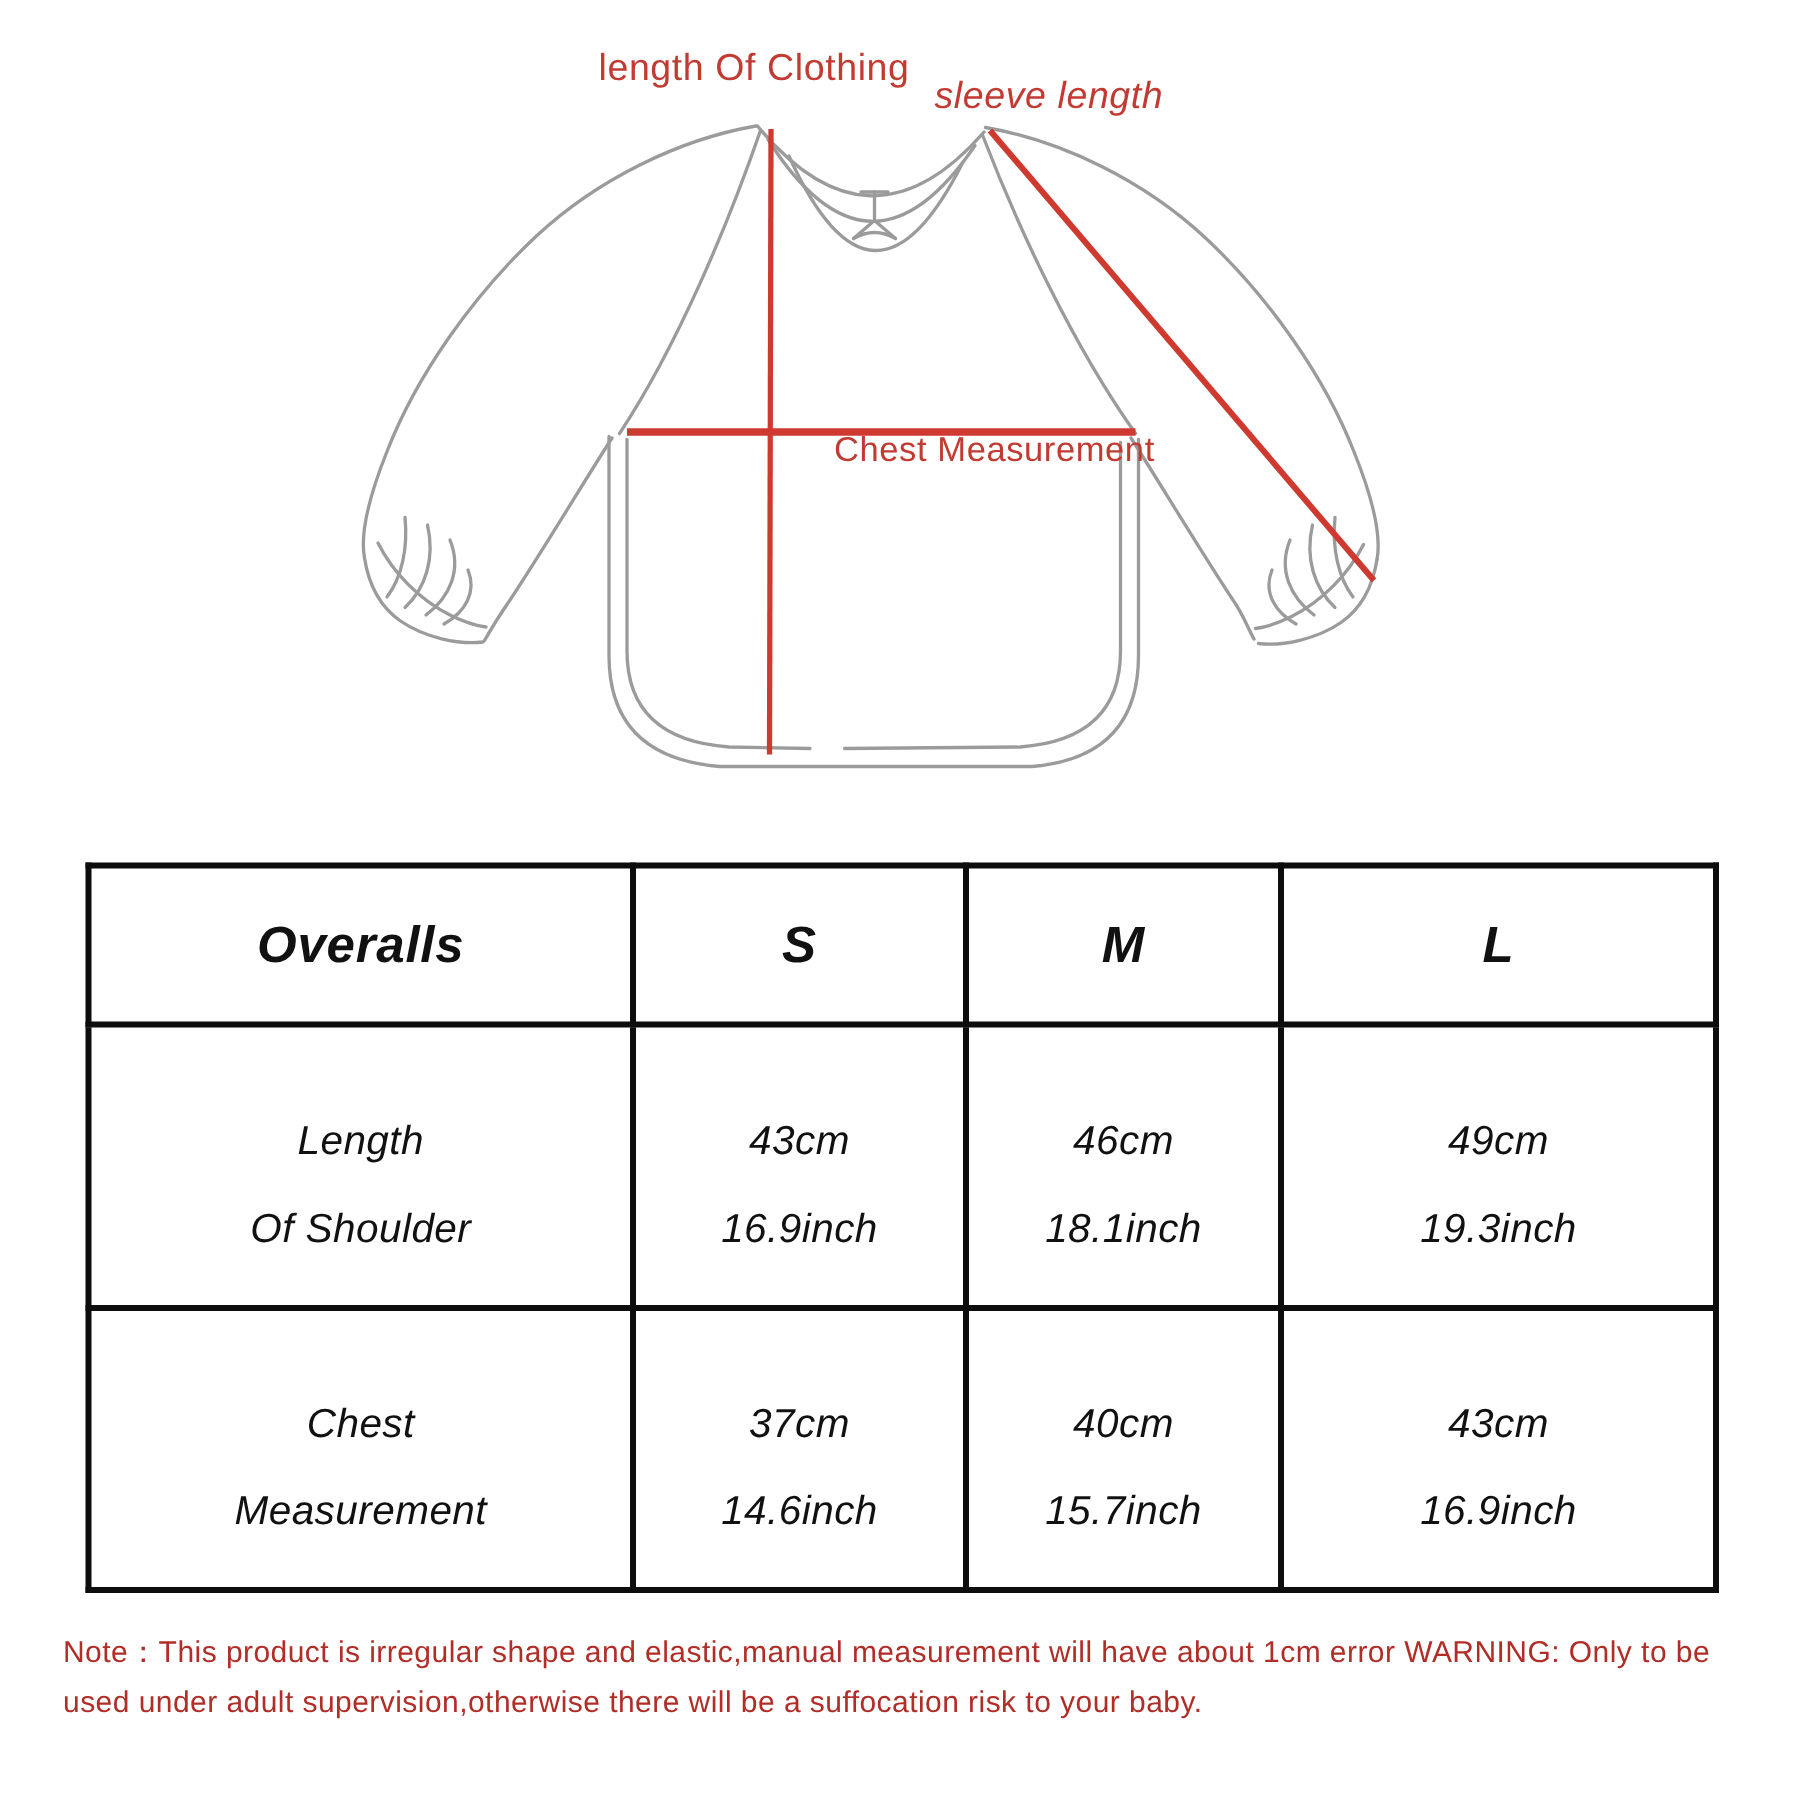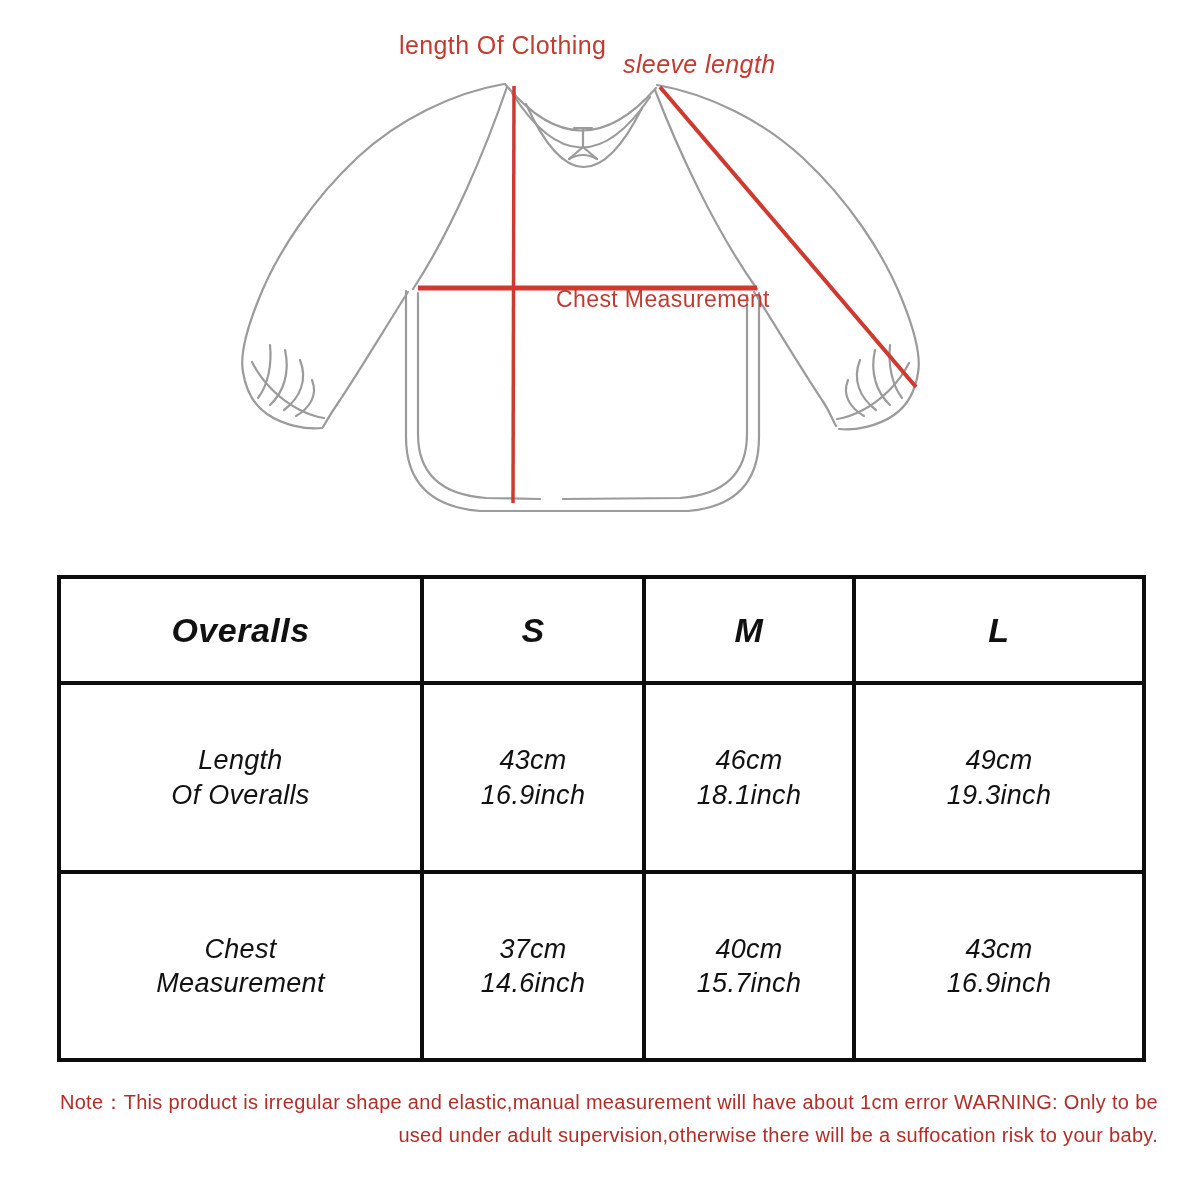--- a/index.html
+++ b/index.html
@@ -47,26 +47,26 @@
     border: 4px solid var(--table-border);
     text-align: center; vertical-align: middle;
     padding: 0; color: var(--ink); font-style: italic;
   }
   .size-table th { font-size: 34px; font-weight: 600; letter-spacing: 0.5px; }
   .size-table td { font-size: 27px; font-weight: 500; line-height: 1.28; letter-spacing: 0.3px; }
   tr.r-head   { height: 106px; }
   tr.r-length { height: 134px; }
   tr.r-chest  { height: 133px; }
   tr.r-shldr  { height: 114px; }
-  .cell-line { display: block; }
+  .cell-line { display: block; margin-top: 24px; }
 
   
   .note {
     position: absolute; left: 42px; top: 1086px; width: 1116px;
-    text-align: right;
+    text-align: left;
     color: var(--note-red);
     font-size: 20px; line-height: 1.65; letter-spacing: 0.3px;
   }
 </style>
 </head>
 <body>
 
 <div class="canvas">
 
   <div class="diagram">
@@ -139,21 +139,21 @@
         <th>Overalls</th>
         <th>S</th>
         <th>M</th>
         <th>L</th>
       </tr>
     </thead>
     <tbody>
       <tr class="r-length">
         <td>
           <span class="cell-line">Length</span>
-          <span class="cell-line">Of Overalls</span>
+          <span class="cell-line">Of Shoulder</span>
         </td>
         <td>
           <span class="cell-line">43cm</span>
           <span class="cell-line">16.9inch</span>
         </td>
         <td>
           <span class="cell-line">46cm</span>
           <span class="cell-line">18.1inch</span>
         </td>
         <td>

